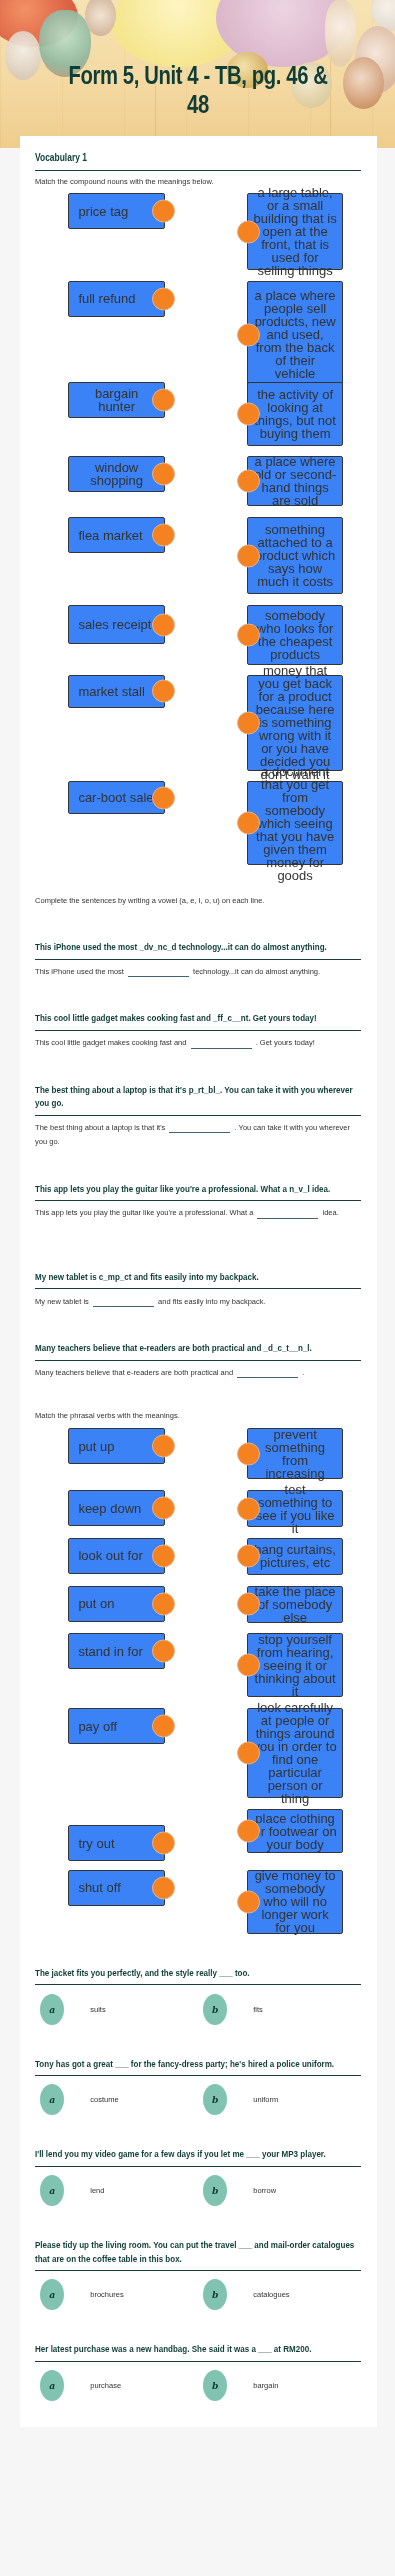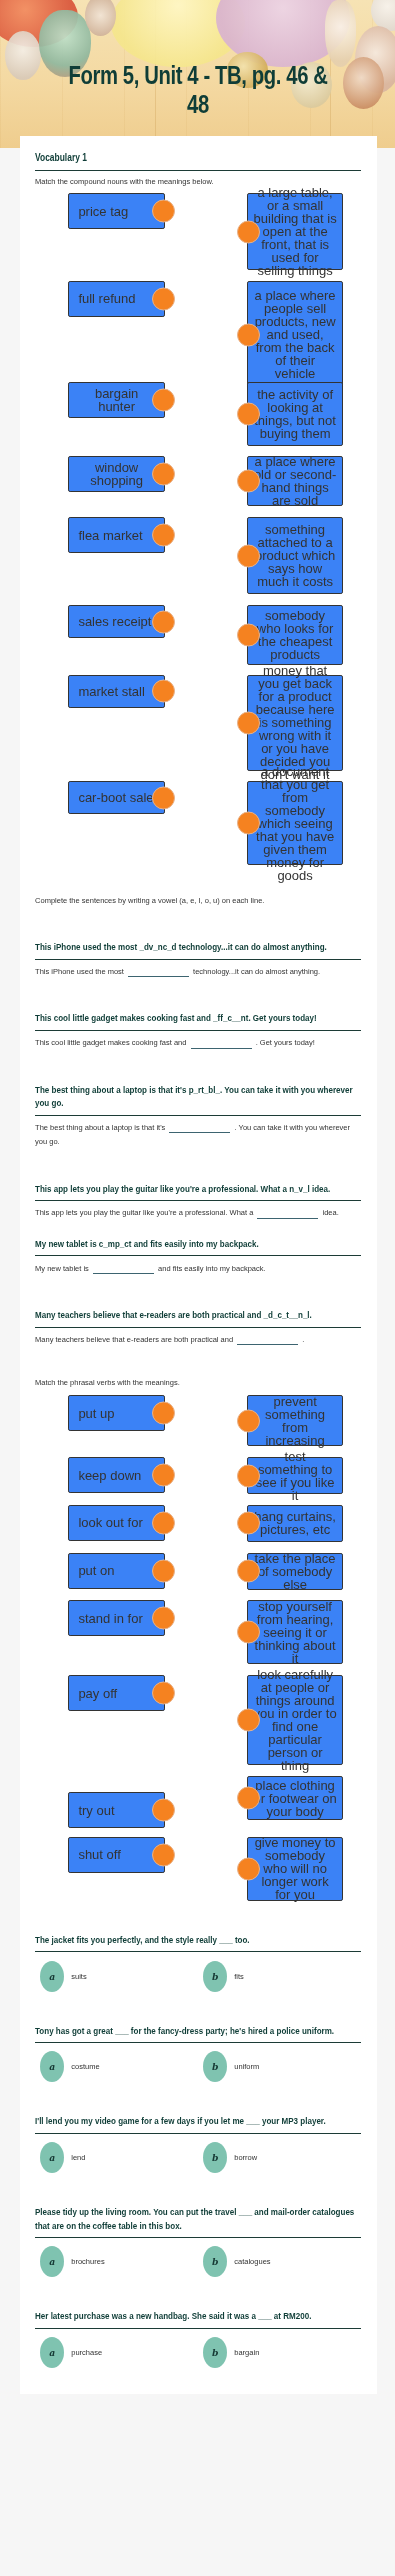--- a/index.html
+++ b/index.html
@@ -114,21 +114,21 @@
     border-radius: 50%;
     background: #7fc3b0;
     margin-left: 5.2px;
     display: flex; align-items: center; justify-content: center;
     font-family: "DejaVu Serif", serif;
     font-style: italic;
     font-weight: bold;
     font-size: 9.3px;
     color: #173a35;
   }
-  .opt-label { font-size: 7.5px; margin-left: 7px; color: #333; }
+  .opt-label { font-size: 7.5px; margin-left: 26px; color: #333; }
   .bottom-space { height: 23px; }
 </style>
 </head>
 <body>
 
 <div class="header">
   <div class="plank" style="left:155px"></div>
   <div class="plank" style="left:330px"></div>
   <div class="shell s5"></div>
   <div class="shell s6"></div>
@@ -198,21 +198,21 @@
       <div class="lbox" style="position:absolute;top:0;">
           <span>flea market</span>
           <span class="dot"></span>
         </div>
       <div class="rbox" style="position:absolute;top:0;right:0;height:77px;">
           <span class="dot"></span>
           <span>something attached to a product which says how much it costs</span>
         </div>
     </div>
     <div class="mrow" style="height:60px;margin-top:10.8px;">
-      <div class="lbox" style="position:absolute;top:0;height:33px;">
+      <div class="lbox" style="position:absolute;top:0;height:39px;">
           <span>sales receipt</span>
           <span class="dot"></span>
         </div>
       <div class="rbox" style="position:absolute;top:0;right:0;height:60px;">
           <span class="dot"></span>
           <span>somebody who looks for the cheapest products</span>
         </div>
     </div>
     <div class="mrow" style="height:96px;margin-top:9.8px;">
       <div class="lbox" style="position:absolute;top:0;height:33px;">
@@ -255,21 +255,21 @@
     <div class="rule"></div>
     <p class="fill-text"><span>The best thing about a laptop is that it's</span><span class="blank" contenteditable="true" style=""></span><span>. You can take it with you wherever you go.</span></p>
   </div>
 
   <div class="fill" style="margin-top:32px;">
     <h3 class="section-heading">This app lets you play the guitar like you're a professional. What a n_v_l idea.</h3>
     <div class="rule"></div>
     <p class="fill-text"><span>This app lets you play the guitar like you're a professional. What a</span><span class="blank" contenteditable="true" style=""></span><span>idea.</span></p>
   </div>
 
-  <div class="fill" style="margin-top:16px;">
+  <div class="fill" style="margin-top:49px;">
     <h3 class="section-heading">My new tablet is c_mp_ct and fits easily into my backpack.</h3>
     <div class="rule"></div>
     <p class="fill-text"><span>My new tablet is</span><span class="blank" contenteditable="true" style=""></span><span>and fits easily into my backpack.</span></p>
   </div>
 
   <div class="fill" style="margin-top:32px;">
     <h3 class="section-heading">Many teachers believe that e-readers are both practical and _d_c_t__n_l.</h3>
     <div class="rule"></div>
     <p class="fill-text"><span>Many teachers believe that e-readers are both practical and</span><span class="blank" contenteditable="true" style=""></span><span>.</span></p>
   </div>

